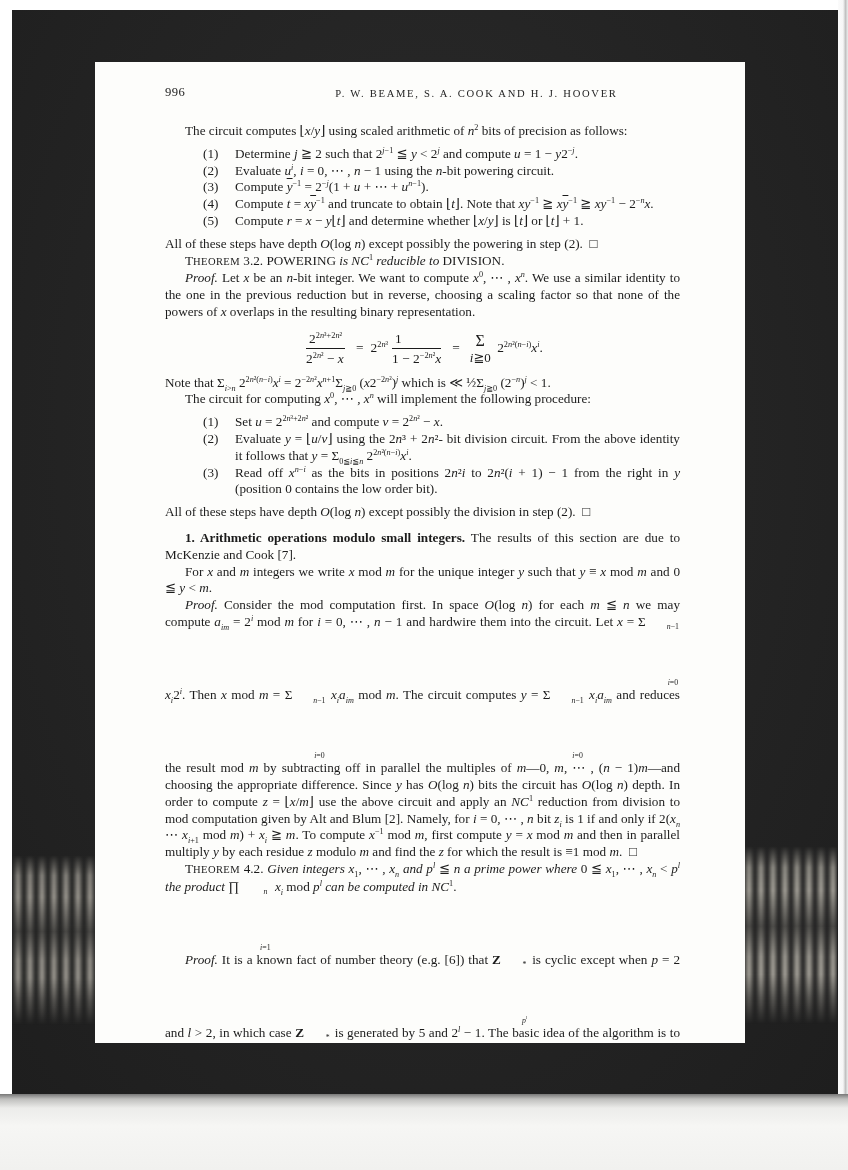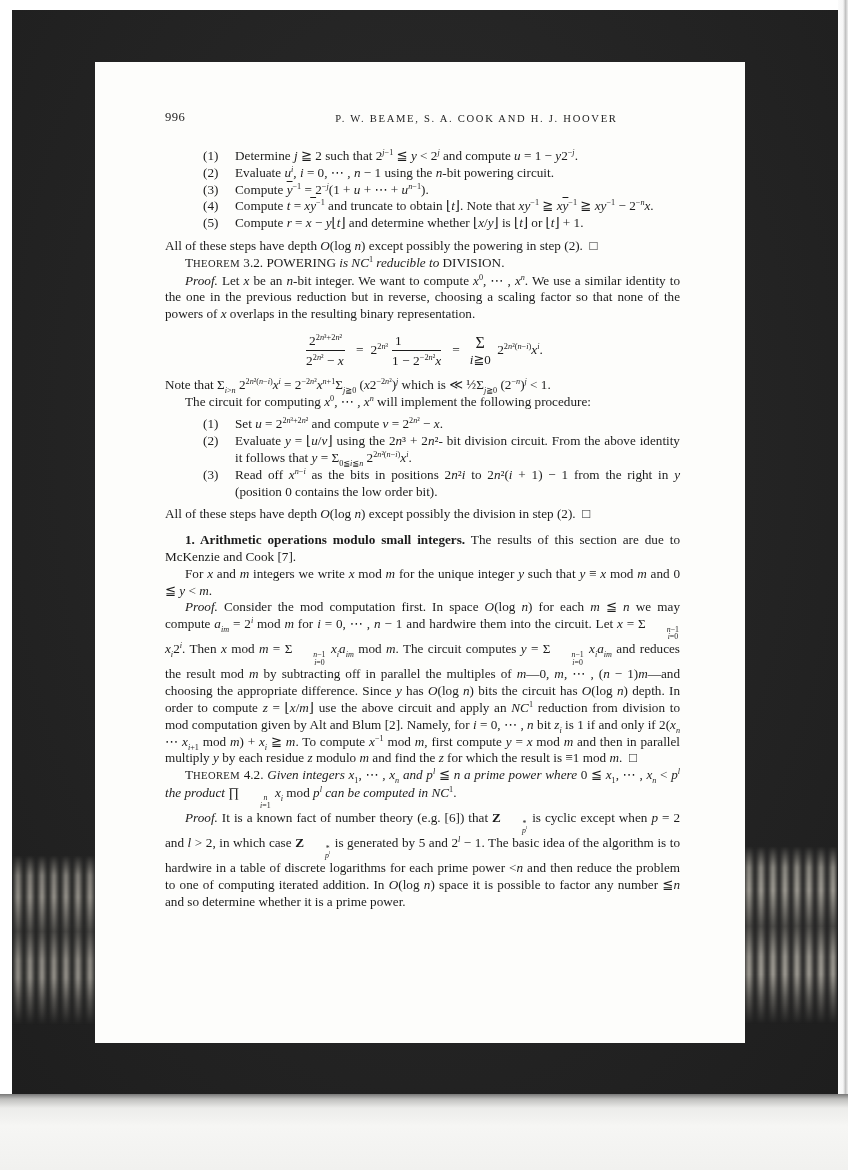--- a/index.html
+++ b/index.html
@@ -24,39 +24,39 @@
     background:repeating-linear-gradient(90deg,#1e1e1e 0px,#9a978f 5px,#b6b2a9 6px,#9a978f 7px,#1e1e1e 12px);
   }
   .stripes{
     -webkit-mask-image:linear-gradient(180deg,rgba(0,0,0,0) 0%,rgba(0,0,0,.8) 12%,rgba(0,0,0,.95) 25%,rgba(0,0,0,.35) 45%,rgba(0,0,0,.9) 62%,rgba(0,0,0,.95) 72%,rgba(0,0,0,.45) 85%,rgba(0,0,0,0) 100%);
     mask-image:linear-gradient(180deg,rgba(0,0,0,0) 0%,rgba(0,0,0,.8) 12%,rgba(0,0,0,.95) 25%,rgba(0,0,0,.35) 45%,rgba(0,0,0,.9) 62%,rgba(0,0,0,.95) 72%,rgba(0,0,0,.45) 85%,rgba(0,0,0,0) 100%);
   }
   
   .paper{
     position:absolute;left:83px;top:52px;width:650px;height:981px;
     background:#fdfdfb;color:#1b1b1b;
-    padding:48px 65px 0 70px;box-sizing:border-box;overflow:hidden;
+    padding:23px 65px 0 70px;box-sizing:border-box;overflow:hidden;
   }
   .pg-header{position:relative;height:17px;margin-bottom:21px;font-size:12.6px;}
   .pageno{position:absolute;left:0;top:0;letter-spacing:.5px;}
   .runhead{
     position:absolute;left:50%;transform:translateX(-50%);margin-left:54px;top:2.5px;
     font-size:10.6px;letter-spacing:1.7px;white-space:nowrap;color:#232323;
   }
   .paper p{margin:0;font-size:13.2px;line-height:16.8px;text-align:justify;}
   .ind{text-indent:20px;}
   .sp-top{margin-top:9px !important;}
   .steps{margin:6px 0;}
   .step{position:relative;padding-left:70px;font-size:13.2px;line-height:16.8px;text-align:justify;}
   .step .no{position:absolute;left:38px;top:0;}
   sup{font-size:.62em;line-height:0;vertical-align:super;}
   sub{font-size:.62em;line-height:0;vertical-align:sub;}
   .cp{font-size:.8em;letter-spacing:.4px;}
   .ov{text-decoration:overline;}
-  .lm{display:inline-flex;flex-direction:column;align-items:center;vertical-align:-3.5px;line-height:1;font-size:7.8px;font-style:normal;margin:0 1px;}
+  .lm{display:inline-flex;flex-direction:column;align-items:center;vertical-align:-3.5px;line-height:1;font-size:7.8px;font-style:normal;margin:0 1px;gap:48px;}
   .lm span{display:block;}
   
   .formula{margin:10px 0 8px;text-align:center;font-size:13.4px;line-height:1;}
   .fr{display:inline-block;vertical-align:middle;text-align:left;margin:0 4px;line-height:1.15;}
   .fr .nm{display:block;padding:0 3px 2px;border-bottom:1px solid #1b1b1b;}
   .fr .dn{display:block;padding-top:2px;}
   .eq{margin:0 7px;}
   .bsum{display:inline-flex;flex-direction:column;align-items:center;vertical-align:middle;line-height:1;margin:0 3px;}
   .bsum .sig{font-size:16px;}
   .bsum .bl{font-size:13px;margin-top:2px;}
@@ -77,20 +77,21 @@
 <div class="scan-bg">
   <div class="stripes stripes-left"></div>
   <div class="stripes stripes-right"></div>
 
   <div class="paper">
     <div class="pg-header">
       <span class="pageno">996</span>
       <span class="runhead">P. W. BEAME, S. A. COOK AND H. J. HOOVER</span>
     </div>
 
+    <p class="ind">The circuit computes ⌊<i>x</i>/<i>y</i>⌋ using scaled arithmetic of <i>n</i><sup>2</sup> bits of precision as follows:</p>
 
     <div class="steps">
       <div class="step"><span class="no">(1)</span><span class="tx">Determine <i>j</i> ≧ 2 such that 2<sup><i>j</i>−1</sup> ≦ <i>y</i> &lt; 2<sup><i>j</i></sup> and compute <i>u</i> = 1 − <i>y</i>2<sup>−<i>j</i></sup>.</span></div>
       <div class="step"><span class="no">(2)</span><span class="tx">Evaluate <i>u</i><sup><i>i</i></sup>, <i>i</i> = 0, ⋯ , <i>n</i> − 1 using the <i>n</i>-bit powering circuit.</span></div>
       <div class="step"><span class="no">(3)</span><span class="tx">Compute <span class="ov"><i>y</i></span><sup>−1</sup> = 2<sup>−<i>j</i></sup>(1 + <i>u</i> + ⋯ + <i>u</i><sup><i>n</i>−1</sup>).</span></div>
       <div class="step"><span class="no">(4)</span><span class="tx">Compute <i>t</i> = <i>x</i><span class="ov"><i>y</i></span><sup>−1</sup> and truncate to obtain ⌊<i>t</i>⌋. Note that <i>xy</i><sup>−1</sup> ≧ <i>x</i><span class="ov"><i>y</i></span><sup>−1</sup> ≧ <i>xy</i><sup>−1</sup> − 2<sup>−<i>n</i></sup><i>x</i>.</span></div>
       <div class="step"><span class="no">(5)</span><span class="tx">Compute <i>r</i> = <i>x</i> − <i>y</i>⌊<i>t</i>⌋ and determine whether ⌊<i>x</i>/<i>y</i>⌋ is ⌊<i>t</i>⌋ or ⌊<i>t</i>⌋ + 1.</span></div>
     </div>
 
     <p>All of these steps have depth <i>O</i>(log <i>n</i>) except possibly the powering in step (2).&nbsp; □</p>

